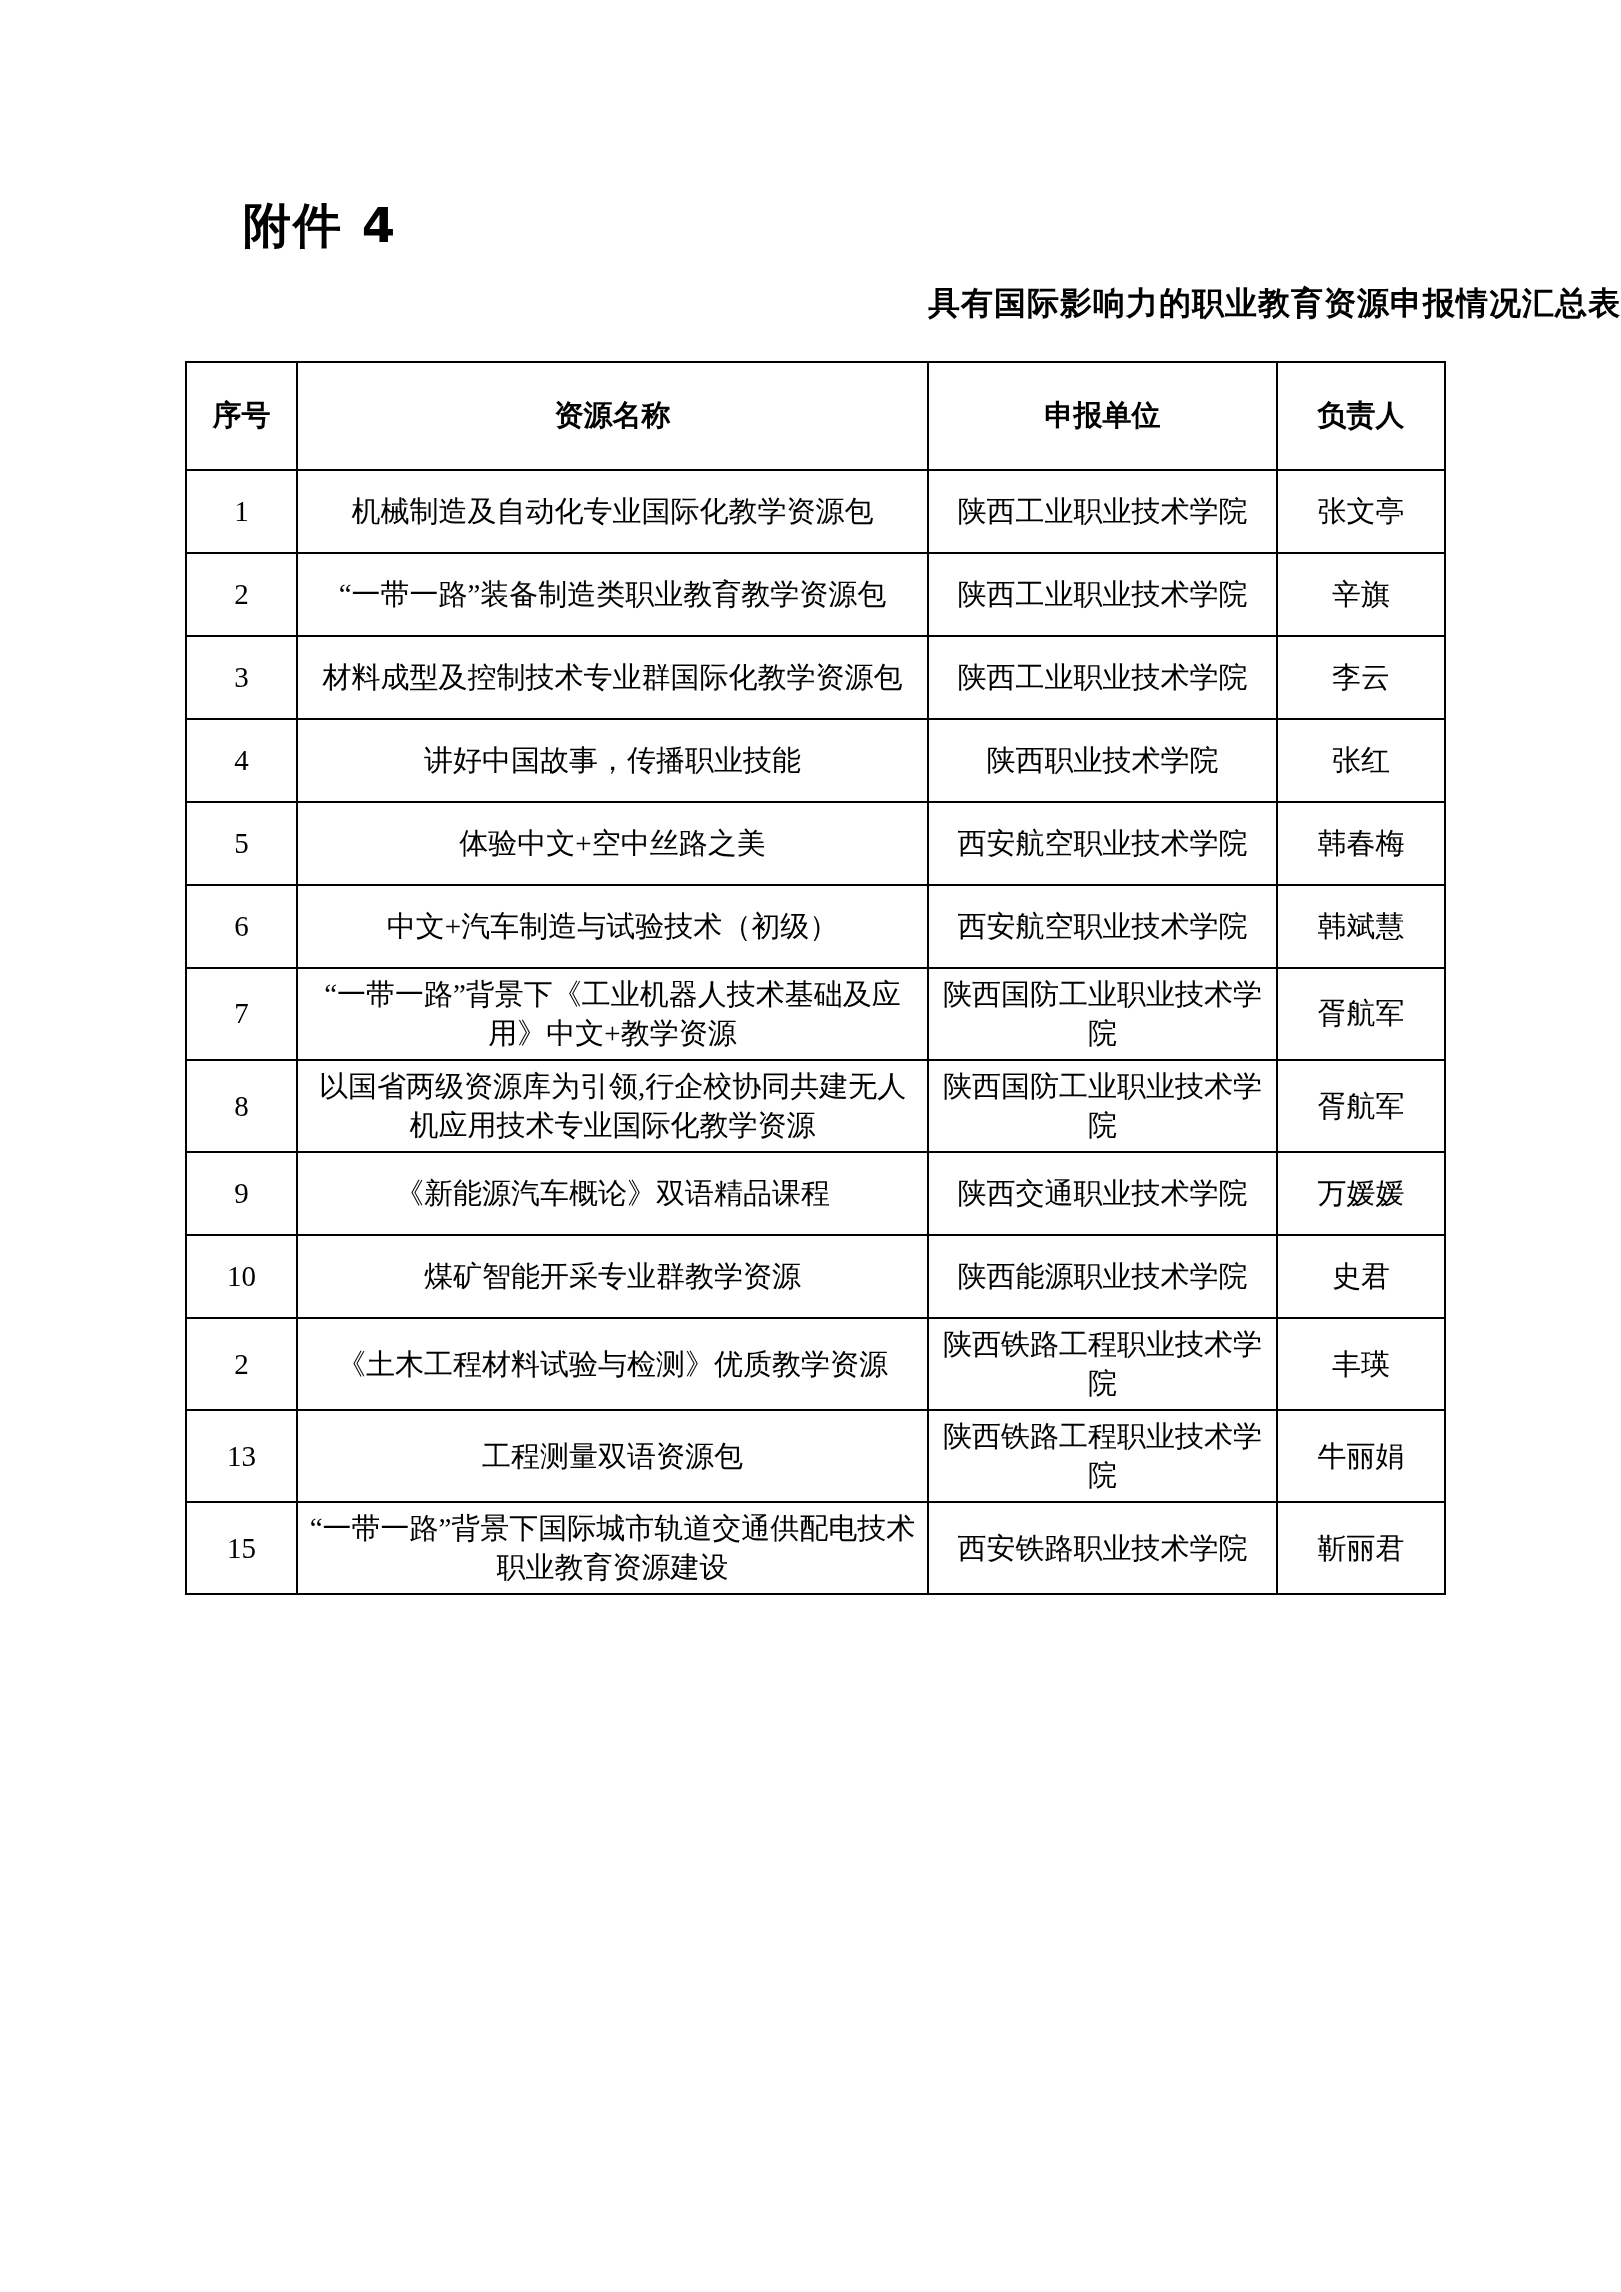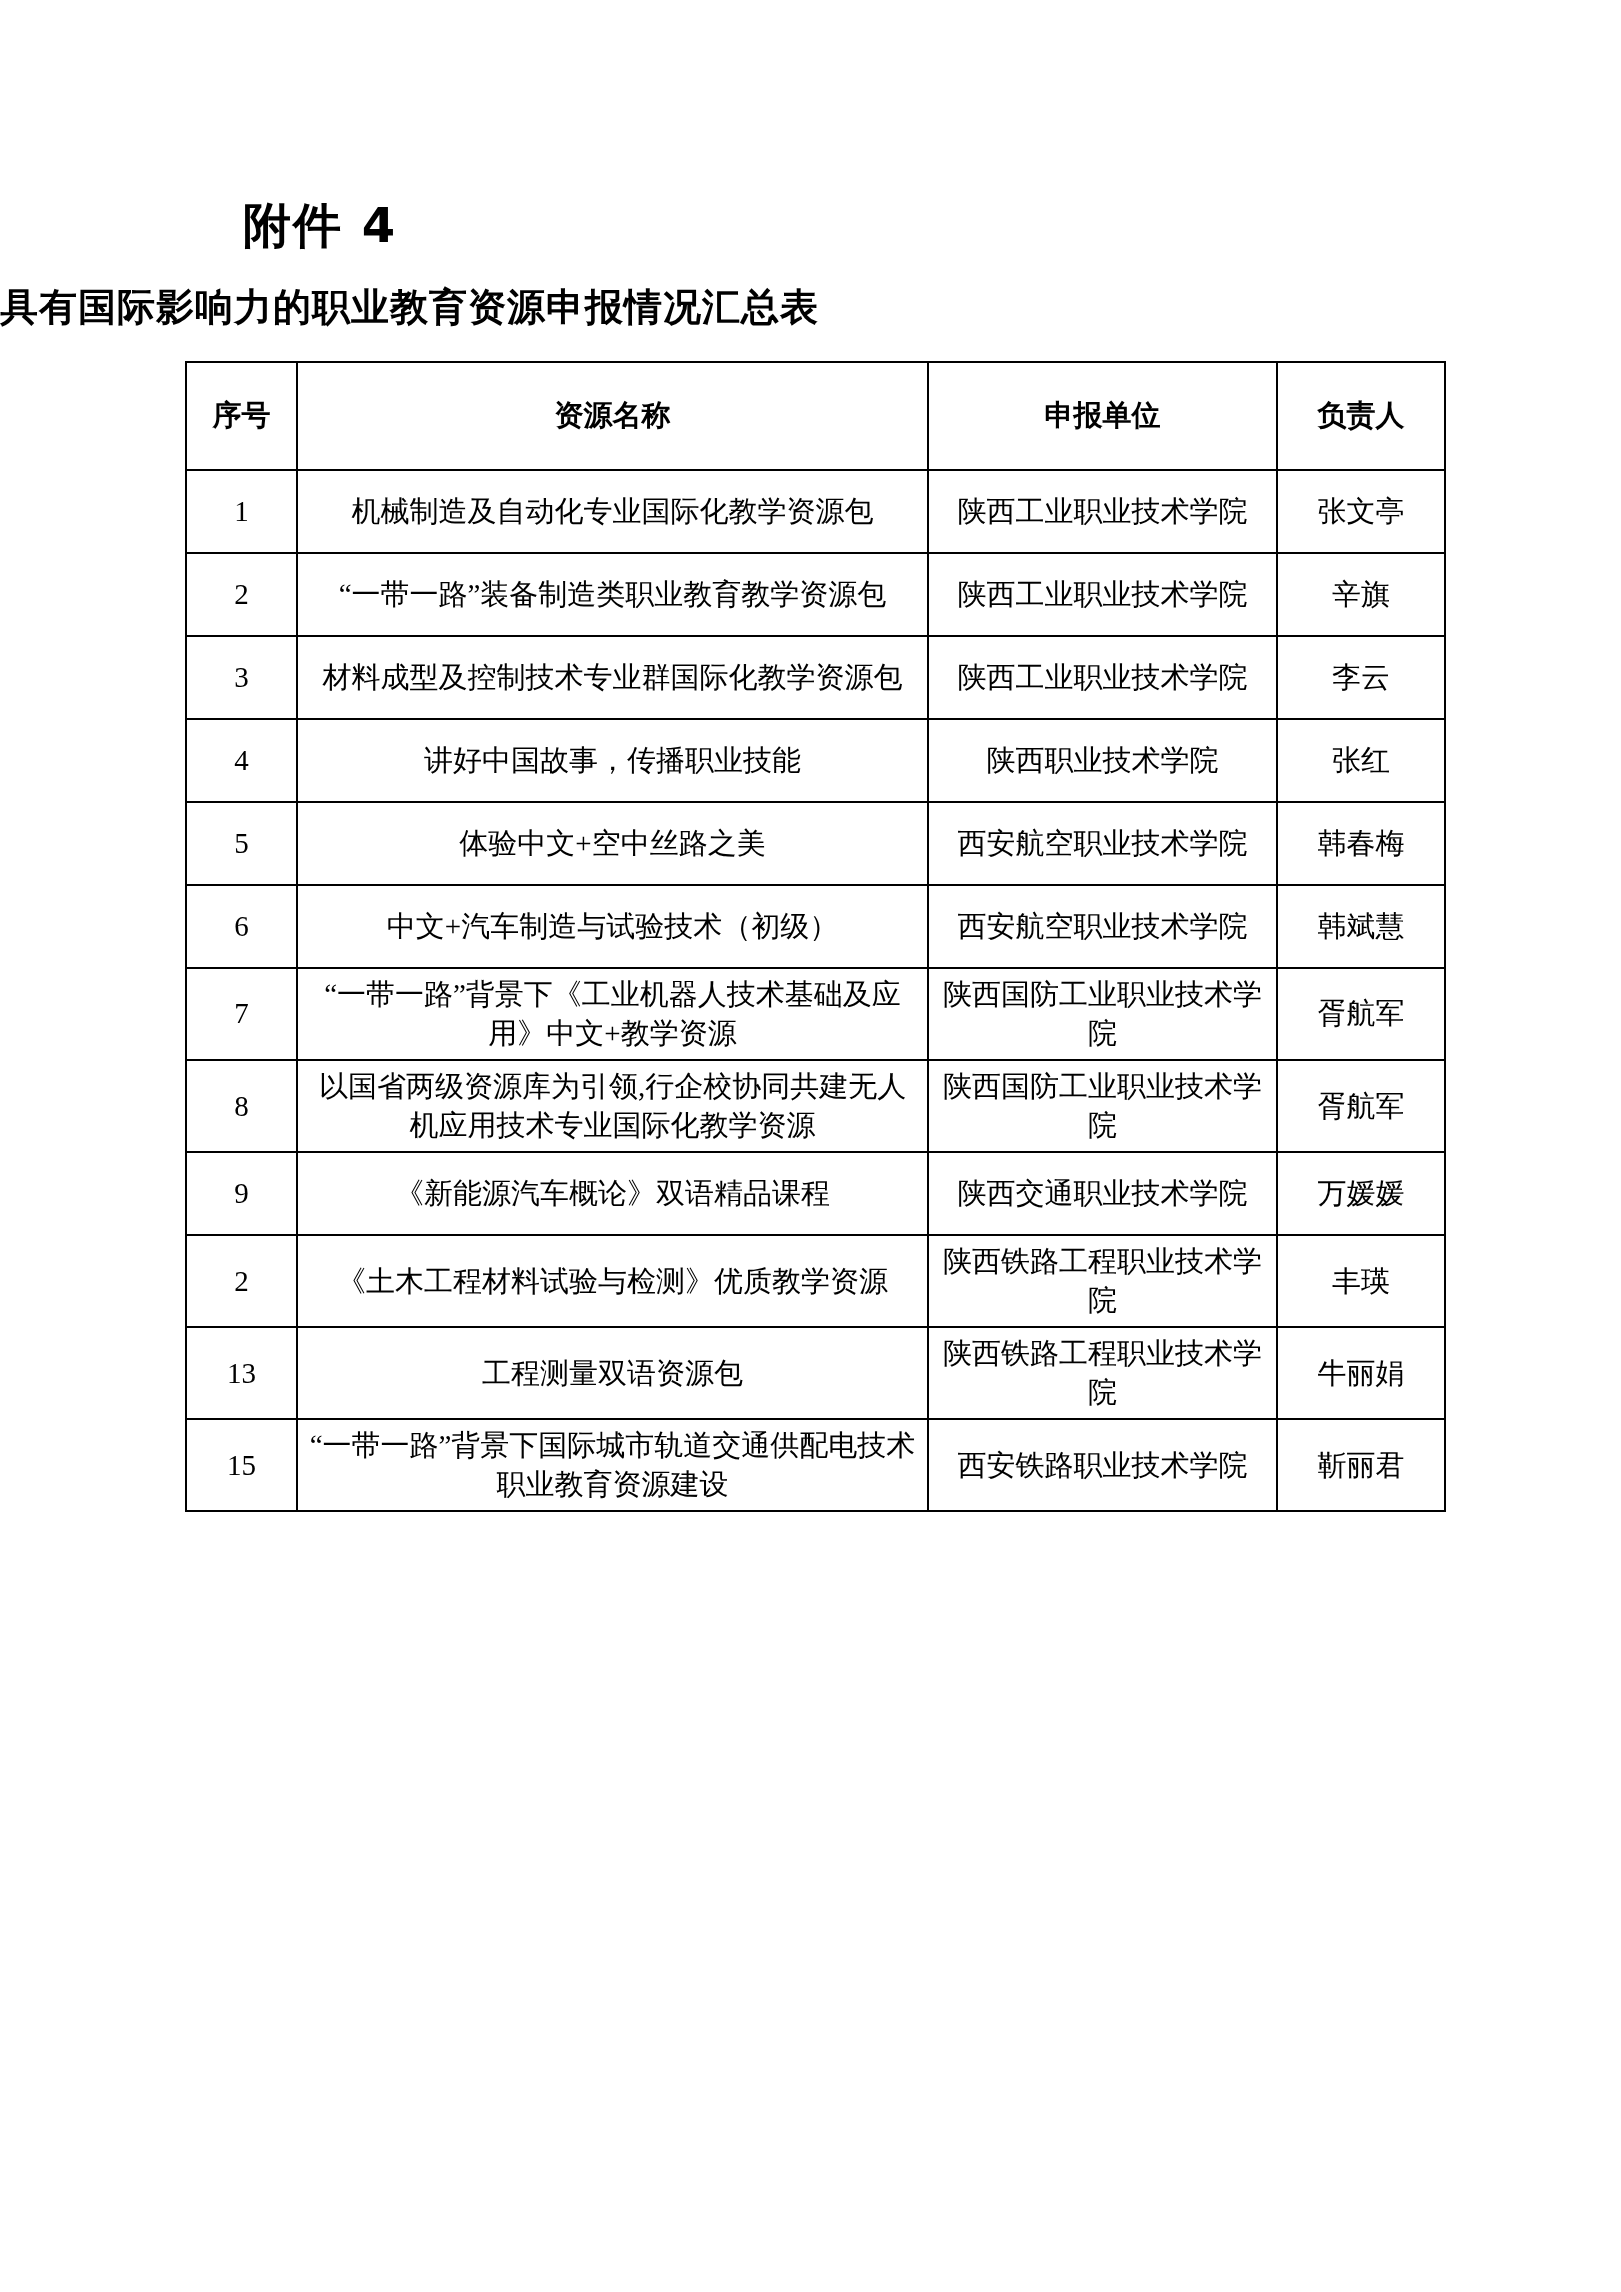--- a/index.html
+++ b/index.html
@@ -22,24 +22,24 @@
     font-weight:bold;
     font-size:48px;
     letter-spacing:2px;
     white-space:nowrap;
   }
   .doc-title{
     position:absolute;
     left:0;
     top:282px;
     width:100%;
-    text-align:left;
+    text-align:right;
     font-family:"Liberation Serif","DejaVu Serif",serif;
     font-weight:bold;
-    font-size:38px;
+    font-size:32px;
     letter-spacing:1px;
     white-space:nowrap;
   }
   table.summary{
     position:absolute;
     left:185px;
     top:361px;
     width:1259px;
     border-collapse:collapse;
     table-layout:fixed;
@@ -138,20 +138,26 @@
       <td>陕西国防工业职业技术学院</td>
       <td>胥航军</td>
     </tr>
         <tr>
       <td>9</td>
       <td>《新能源汽车概论》双语精品课程</td>
       <td>陕西交通职业技术学院</td>
       <td>万媛媛</td>
     </tr>
         <tr>
+      <td>10</td>
+      <td>煤矿智能开采专业群教学资源</td>
+      <td>陕西能源职业技术学院</td>
+      <td>史君</td>
+    </tr>
+        <tr>
       <td>2</td>
       <td>《土木工程材料试验与检测》优质教学资源</td>
       <td>陕西铁路工程职业技术学院</td>
       <td>丰瑛</td>
     </tr>
         <tr>
       <td>13</td>
       <td>工程测量双语资源包</td>
       <td>陕西铁路工程职业技术学院</td>
       <td>牛丽娟</td>

